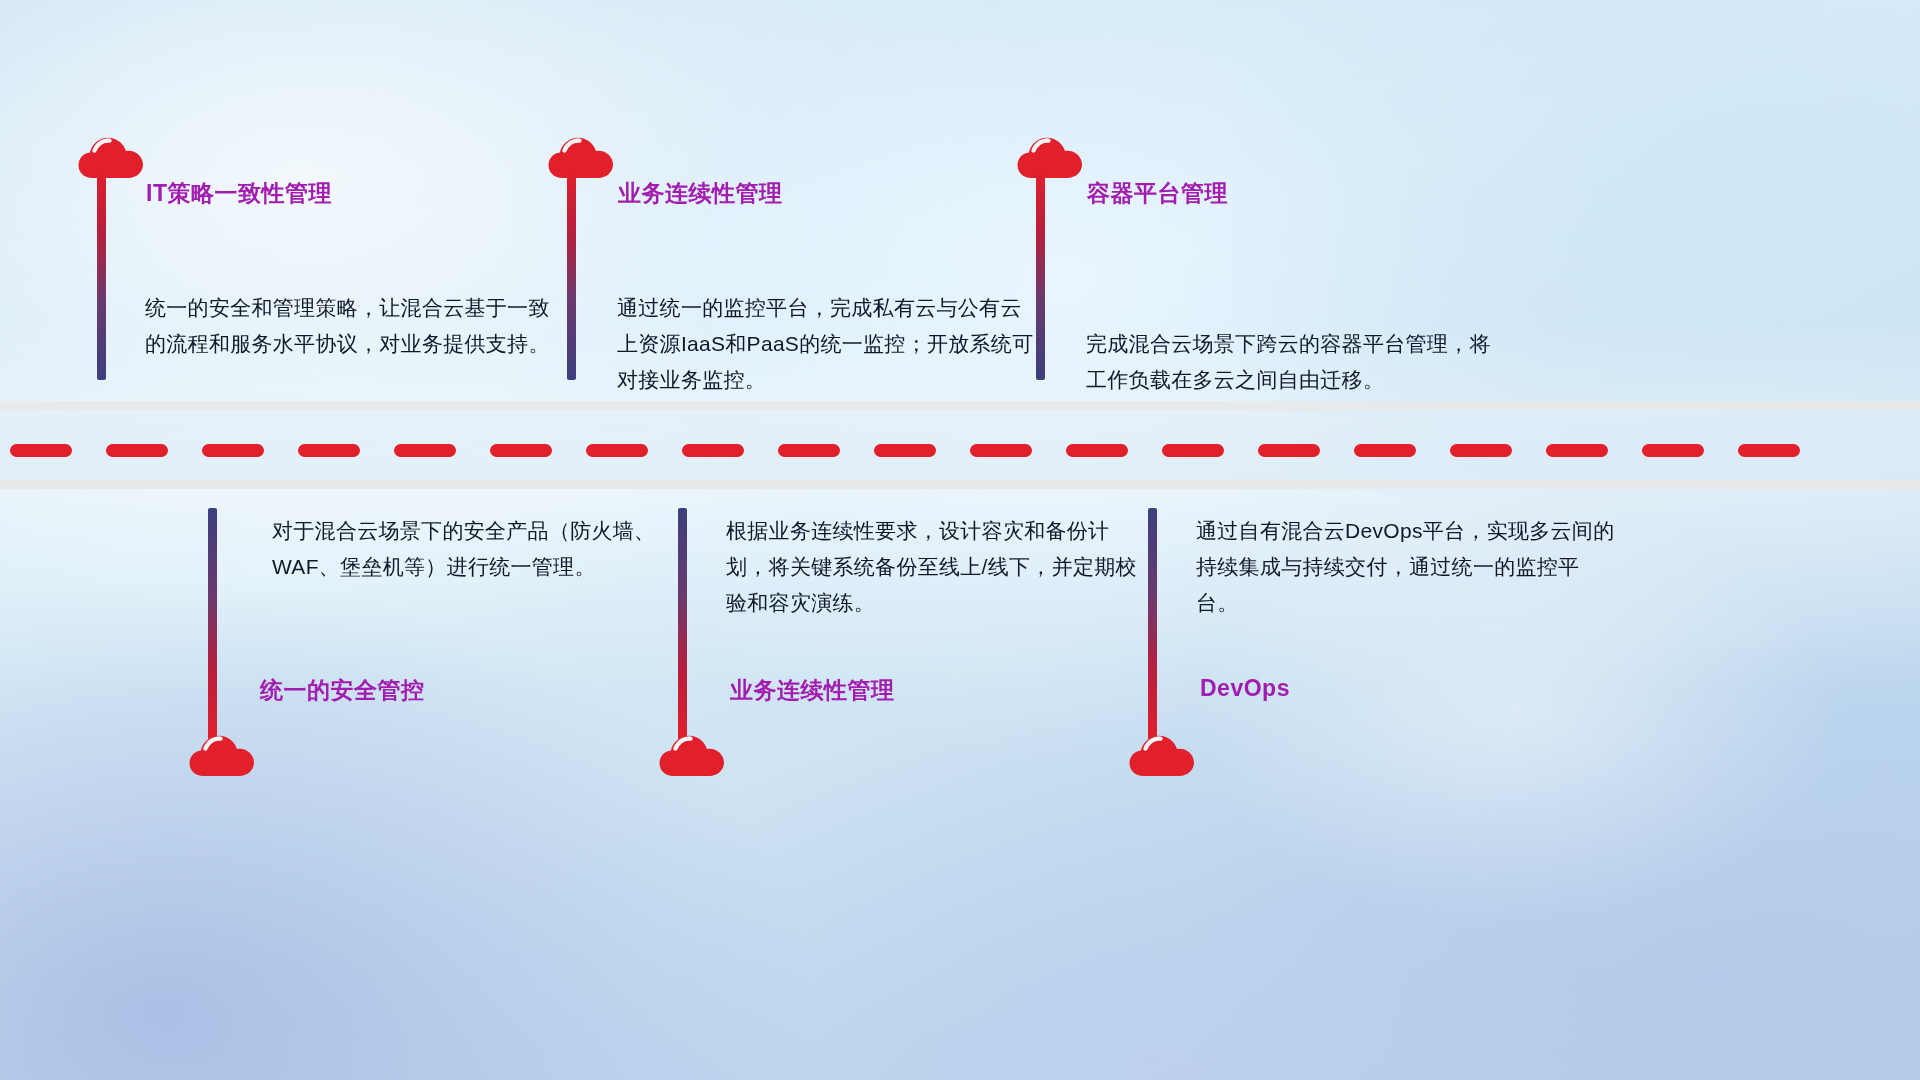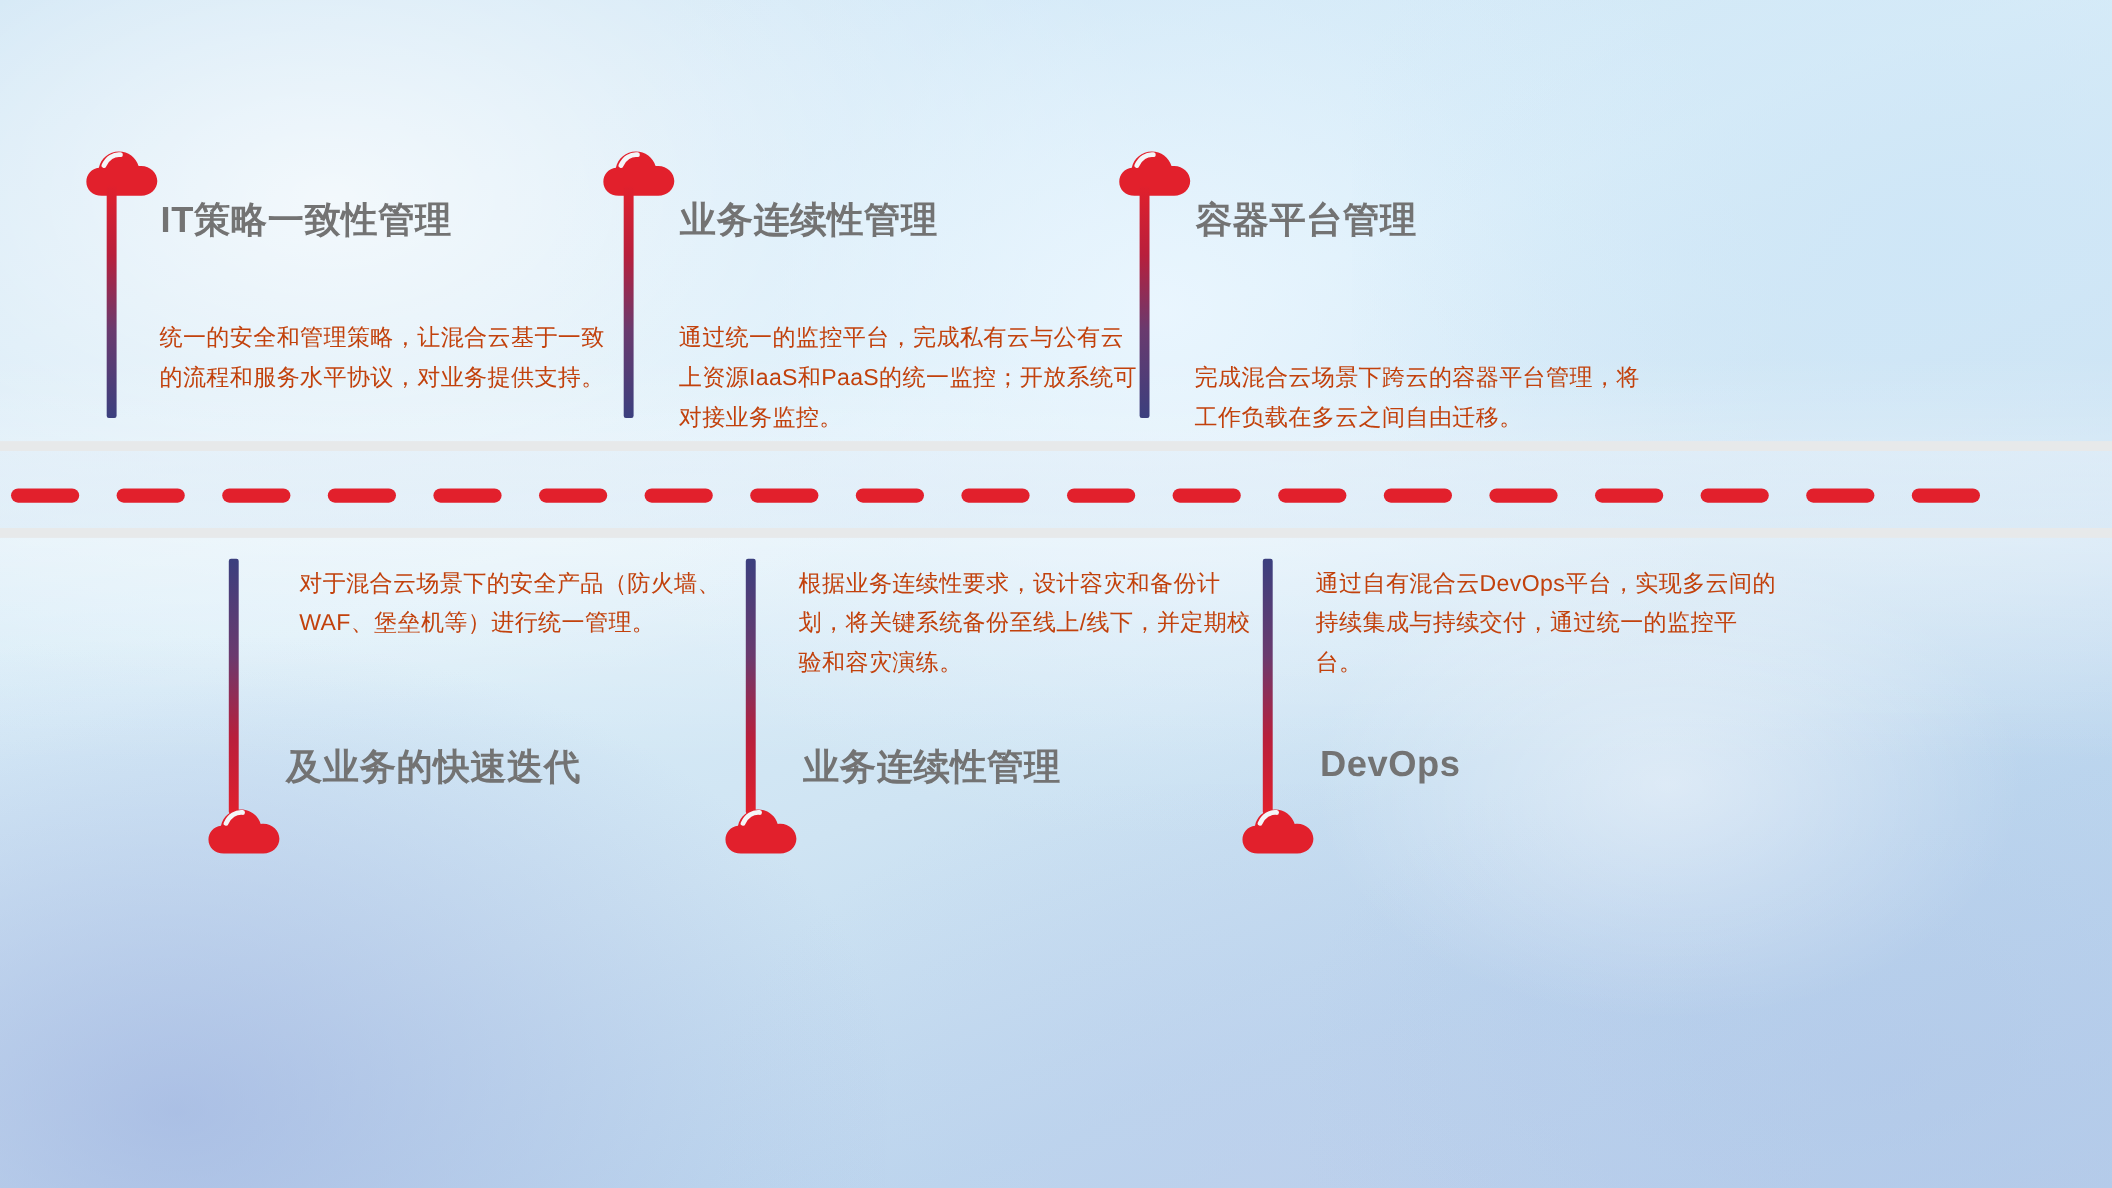--- a/index.html
+++ b/index.html
@@ -42,23 +42,23 @@
   .dash{width:62px;height:13px;border-radius:7px;background:#e2202c;flex:none;}
 
   
   .col{position:absolute;}
   .pin-line{position:absolute;width:9px;border-radius:2px;}
   .line-down{background:linear-gradient(180deg,#e2202c 0%,#b81f3c 30%,#6a3a6e 62%,#3b3f7e 100%);}
   .line-up{background:linear-gradient(180deg,#3b3f7e 0%,#6a3a6e 38%,#b81f3c 70%,#e2202c 100%);}
 
   .cloud{position:absolute;width:66px;height:48px;}
 
-  .title{position:absolute;font-size:33px;font-weight:bold;color:#737373;
+  .title{position:absolute;font-size:23px;font-weight:bold;color:#a21caf;
     letter-spacing:.5px;white-space:nowrap;}
-  .body{position:absolute;font-size:21px;line-height:36px;color:#c2410c;
+  .body{position:absolute;font-size:21px;line-height:36px;color:#0f172a;
     letter-spacing:.3px;width:420px;}
 </style>
 </head>
 <body>
 
 <div id="stage">
 
   <div class="bg-base"></div>
   <div class="bg-glow-a"></div>
   <div class="bg-glow-b"></div>
@@ -138,21 +138,21 @@
   <div class="col">
     <div class="pin-line line-up" style="left:208px;top:508px;height:232px;"></div>
     <svg class="cloud" style="left:189px;top:730px;" viewBox="0 0 66 48">
       <path d="M14.5 46 C6.2 46 0.5 40.4 0.5 33.2 C0.5 26.6 5.4 21.3 11.9 20.6
                C13.6 12.1 21.1 5.8 30.1 5.8 C38.5 5.8 45.7 11.3 48 19
                C48.9 18.9 49.6 18.8 50.4 18.8 C58.6 18.8 65 25.1 65 32.6
                C65 40.1 58.6 46 50.4 46 Z" fill="#e2202c"></path>
       <path d="M16.5 18.5 C19.5 11.5 25.5 8.0 31.5 8.6" stroke="#f4f6f8" stroke-width="4.4" stroke-linecap="round" fill="none"></path>
     </svg>
     <div class="body" style="left:272px;top:513px;">对于混合云场景下的安全产品（防火墙、WAF、堡垒机等）进行统一管理。</div>
-    <div class="title" style="left:260px;top:675px;">及业务的快速迭代</div>
+    <div class="title" style="left:260px;top:675px;">统一的安全管控</div>
   </div>
 
   <div class="col">
     <div class="pin-line line-up" style="left:678px;top:508px;height:232px;"></div>
     <svg class="cloud" style="left:659px;top:730px;" viewBox="0 0 66 48">
       <path d="M14.5 46 C6.2 46 0.5 40.4 0.5 33.2 C0.5 26.6 5.4 21.3 11.9 20.6
                C13.6 12.1 21.1 5.8 30.1 5.8 C38.5 5.8 45.7 11.3 48 19
                C48.9 18.9 49.6 18.8 50.4 18.8 C58.6 18.8 65 25.1 65 32.6
                C65 40.1 58.6 46 50.4 46 Z" fill="#e2202c"></path>
       <path d="M16.5 18.5 C19.5 11.5 25.5 8.0 31.5 8.6" stroke="#f4f6f8" stroke-width="4.4" stroke-linecap="round" fill="none"></path>

